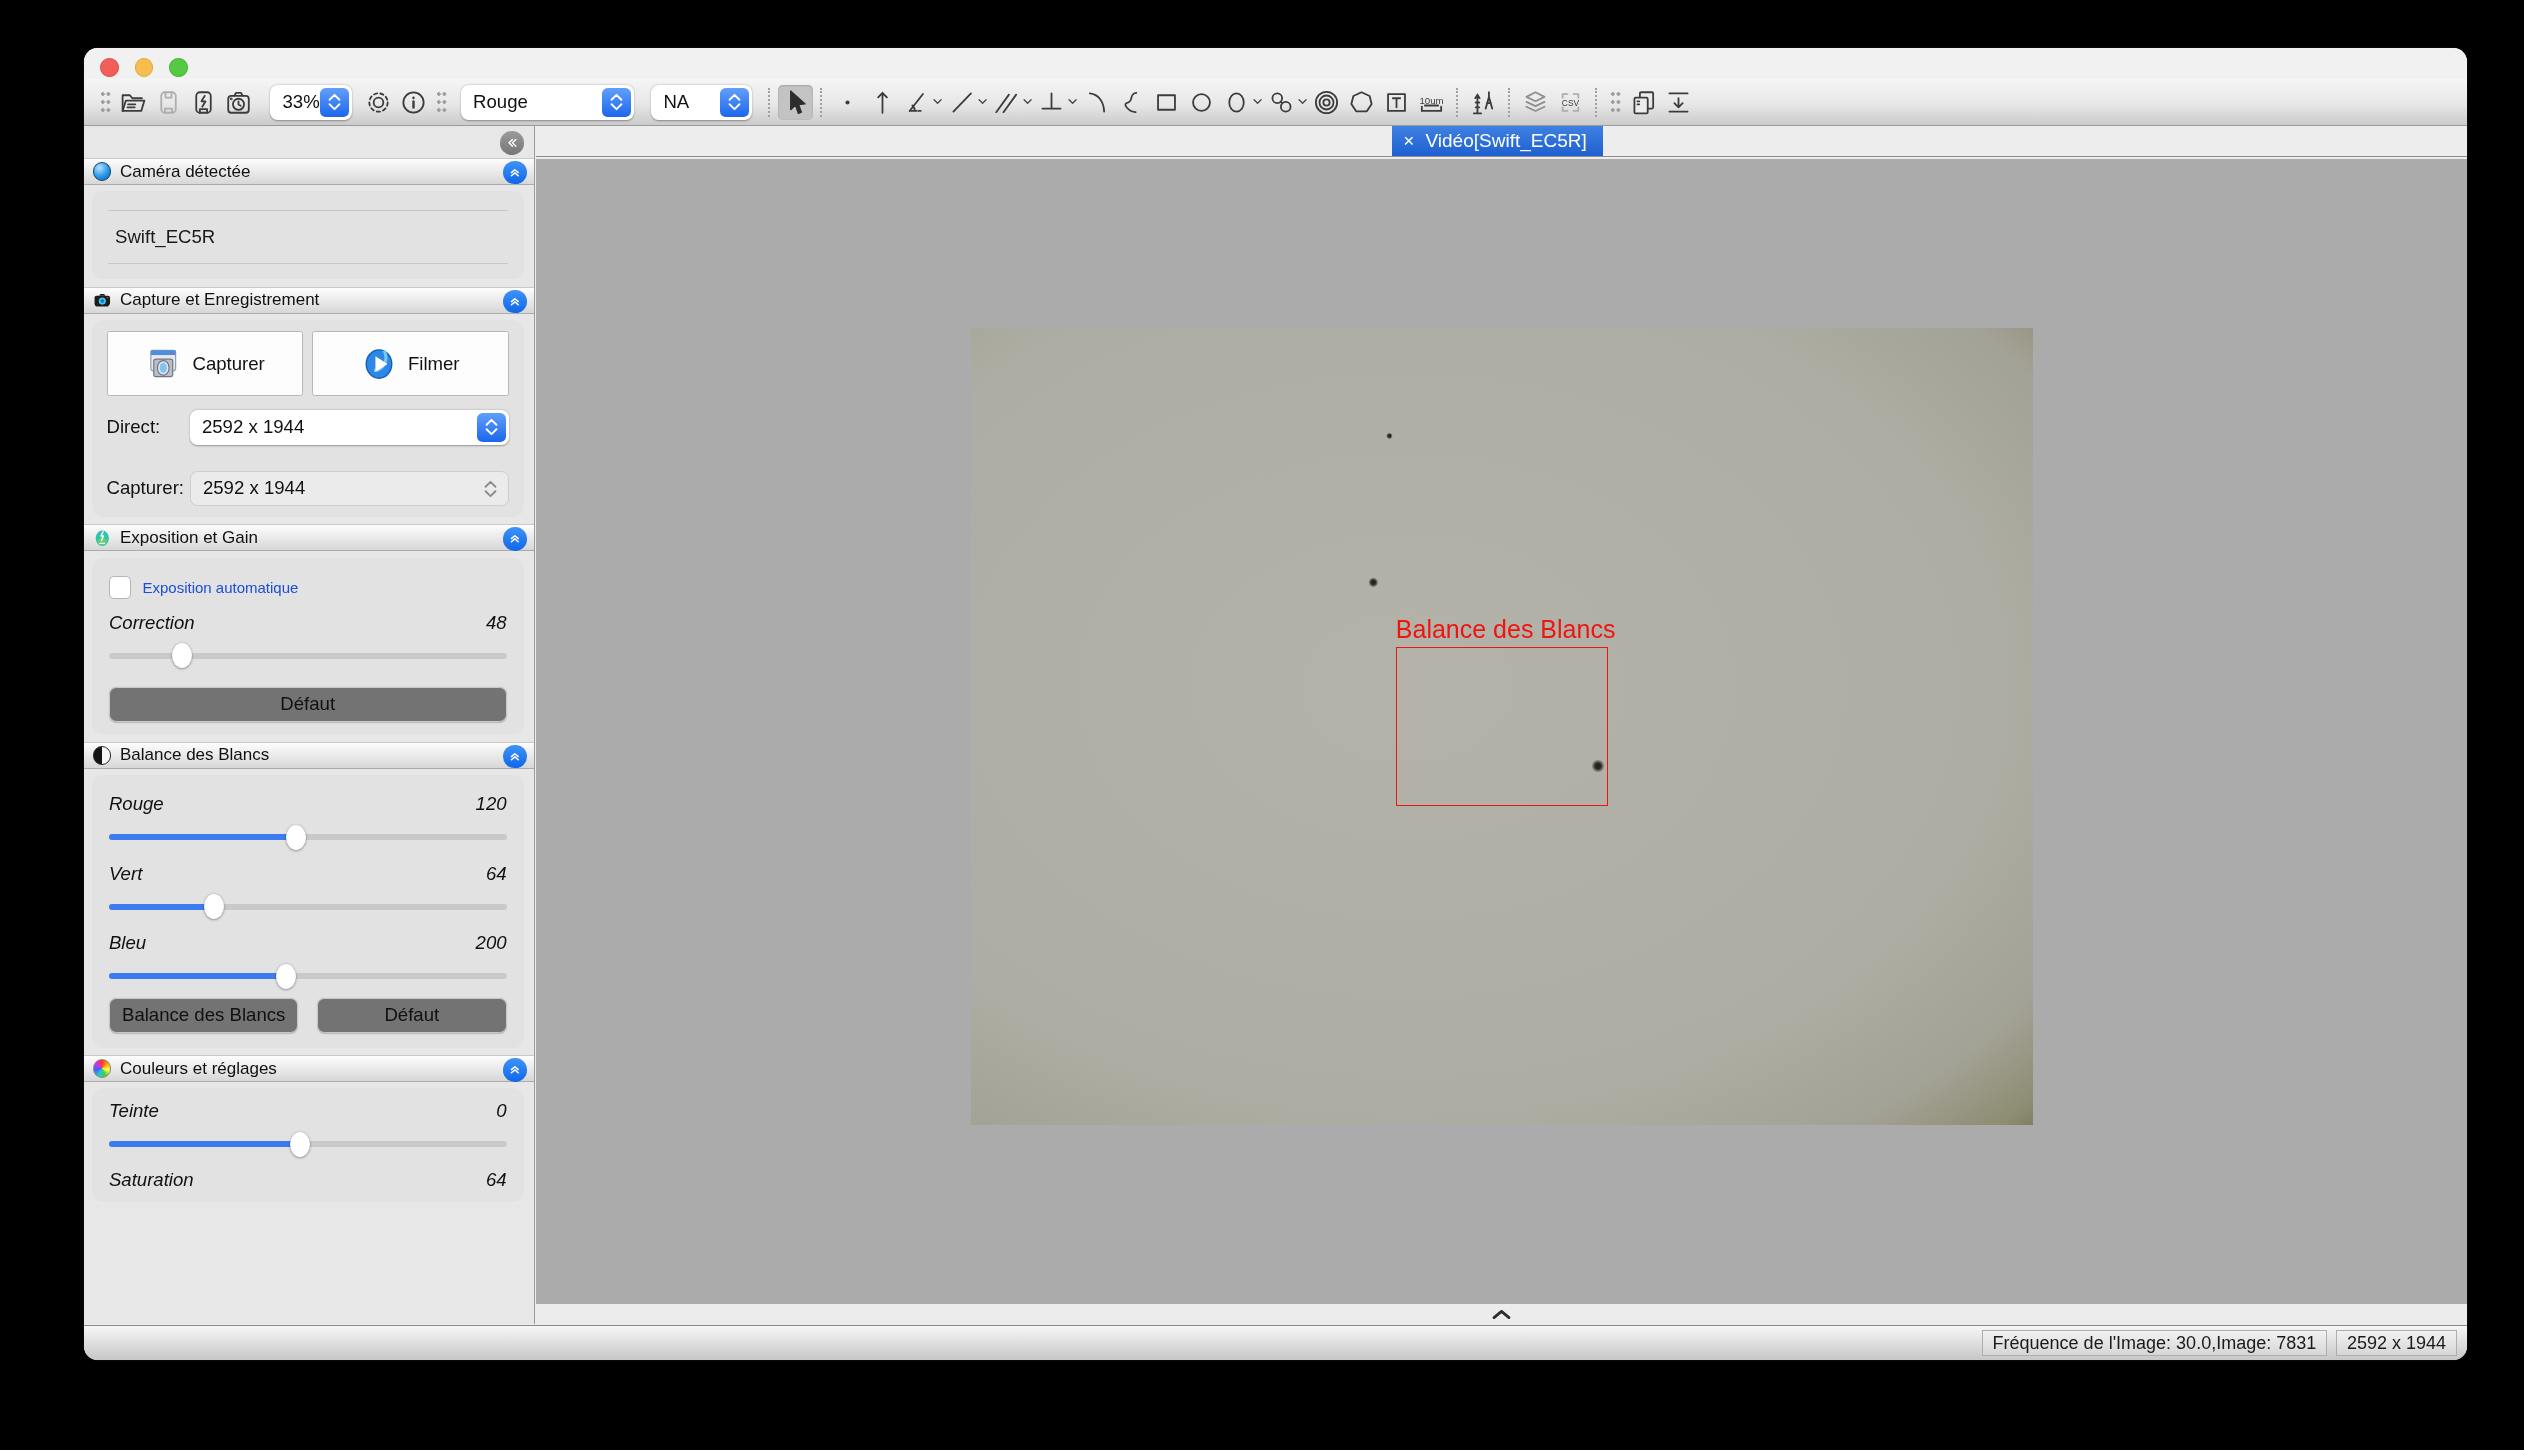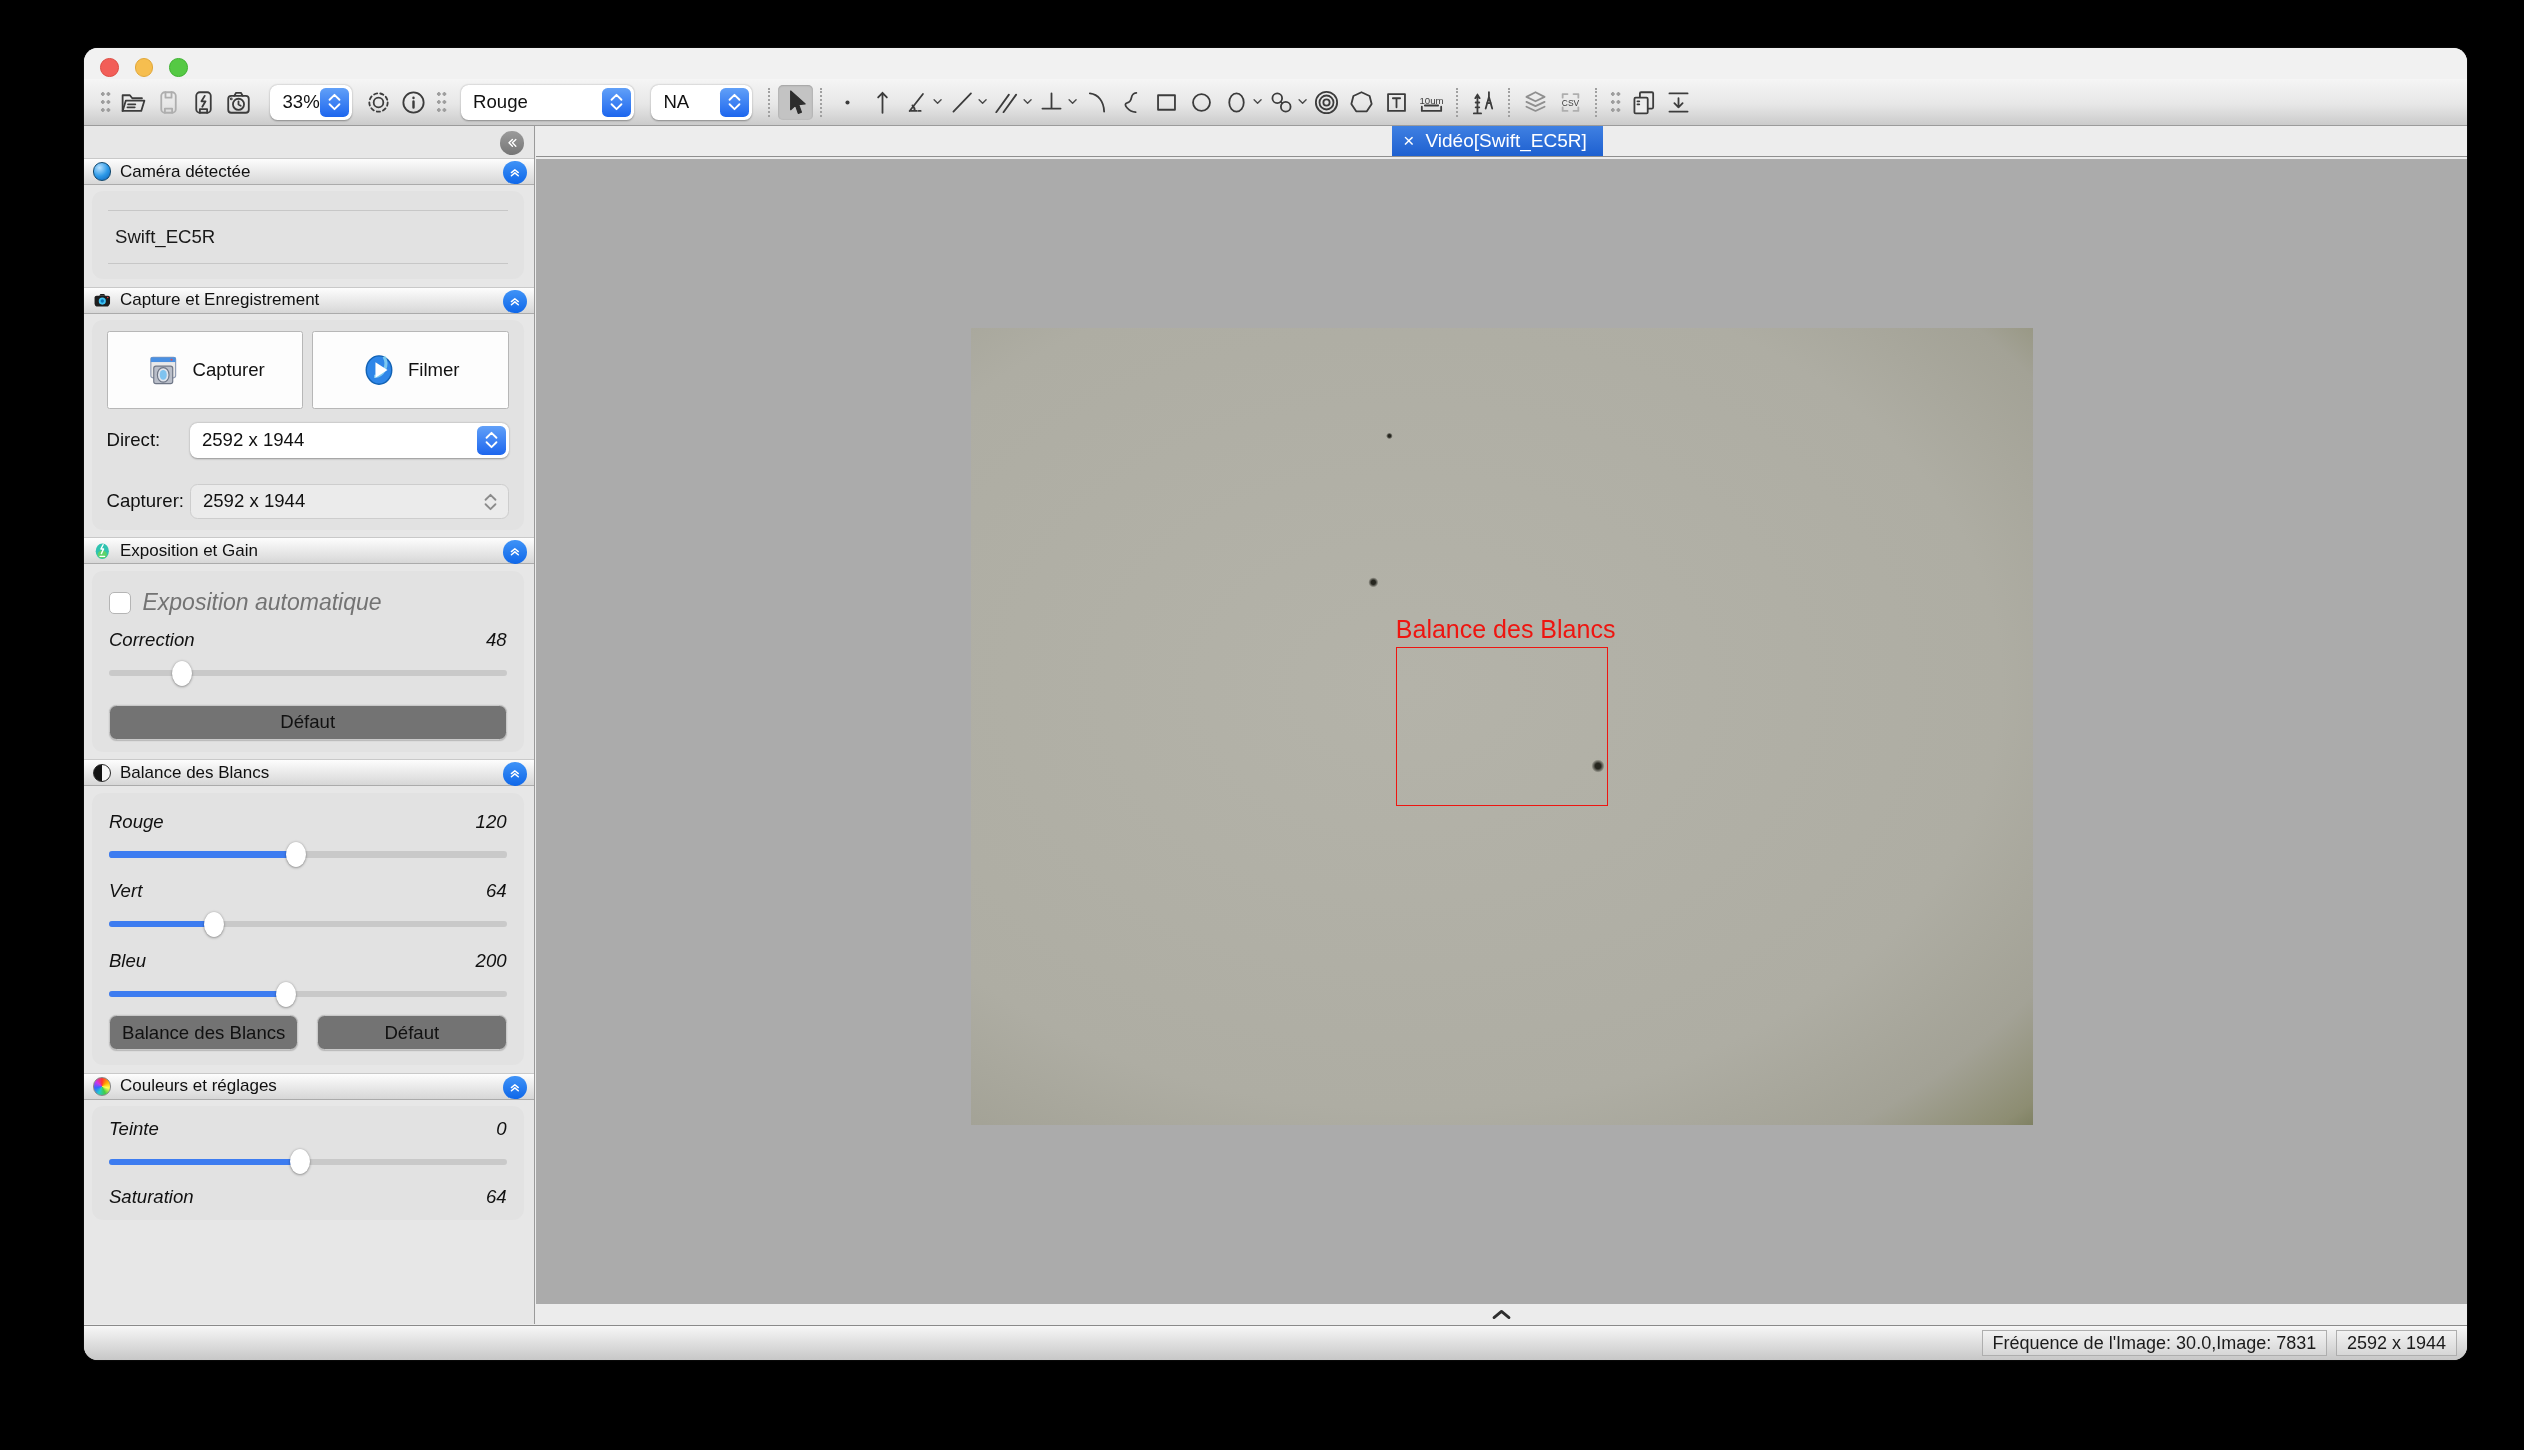--- a/index.html
+++ b/index.html
@@ -50,31 +50,31 @@
     font-size:17px;color:#101010;position:relative;}
   .hico{width:18.6px;height:18.6px;border-radius:50%;flex:0 0 auto;}
   .collapse-btn{position:absolute;right:7.5px;top:1.9px;width:23.6px;height:23.6px;border-radius:50%;
     background:linear-gradient(#3f93f7,#0f67e9);display:flex;align-items:center;justify-content:center;}
   .collapse-btn svg{width:13.7px;height:13.7px;stroke:#fff;stroke-width:2.6;fill:none;stroke-linecap:round;stroke-linejoin:round;}
   .panel-bd{margin:6.2px 10px 7.5px 7.5px;background:#e2e2e2;border-radius:11.2px;}
   .cam-body{height:88px;padding:18.6px 16px 0 16px;}
   .cam-item{border-top:1.2px solid #c7c7c7;border-bottom:1.2px solid #c7c7c7;padding:15px 7.5px;font-size:18.6px;color:#1a1a1a;}
   .cap-body{padding:11.2px 15px;}
   .bigbtns{display:flex;gap:8.7px;}
-  .bigbtn{flex:1;height:78px;background:#fdfdfd;border:1.2px solid #b7b7b7;border-radius:2.5px;
+  .bigbtn{flex:1;height:65px;background:#fdfdfd;border:1.2px solid #b7b7b7;border-radius:2.5px;
     display:flex;align-items:center;justify-content:center;gap:12.4px;font-size:18.6px;color:#111;}
   .selrow{display:flex;align-items:center;margin-top:13.7px;font-size:18.6px;color:#111;}
   .selrow .lbl{width:83px;flex:0 0 auto;}
   .selrow .select{flex:1;margin:0;}
   .selrow.second{margin-top:26px;}
   .select.snap{background:#ebebeb;box-shadow:none;border:0.6px solid #cdcdcd;}
   .select.snap .stepper{background:none;}
   .select.snap .stepper svg{stroke:#8b8b8b;}
   .exp-body{padding:18.6px 17.4px 12.4px 17.4px;}
-  .checkrow{display:flex;align-items:center;gap:11.2px;font-size:23px;color:#737373;font-style:italic;}
+  .checkrow{display:flex;align-items:center;gap:11.2px;font-size:15px;color:#1d4ed8;}
   .checkbox{width:22.4px;height:22.4px;background:#fff;border:1.2px solid #b5b5b5;border-radius:5px;}
   .sgroup{margin-top:13.7px;font-style:italic;}
   .srow{display:flex;justify-content:space-between;font-size:18.6px;color:#111;height:21px;align-items:center;}
   .slider{position:relative;height:25px;margin-top:10px;}
   .track,.fill{position:absolute;top:9.3px;height:6.2px;border-radius:3.1px;}
   .track{left:0;right:0;background:#c9c9c9;}
   .fill{left:0;background:#3d7cf0;}
   .thumb{position:absolute;top:0;width:20px;height:25px;background:#fff;border-radius:10px/12.4px;
     box-shadow:0 0.6px 2.5px rgba(0,0,0,.45);transform:translateX(-50%);}
   .wbtn{height:35px;background:#737373;border:0.6px solid #c9c9c9;border-radius:7.5px;

